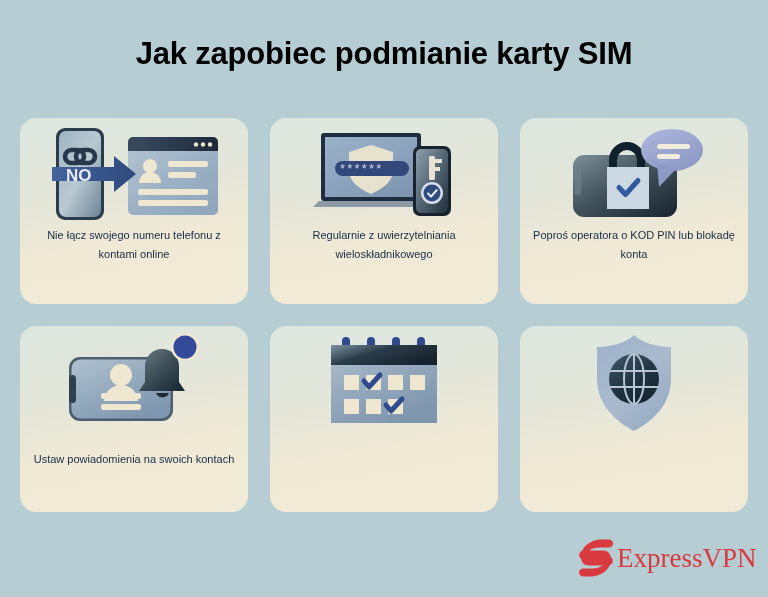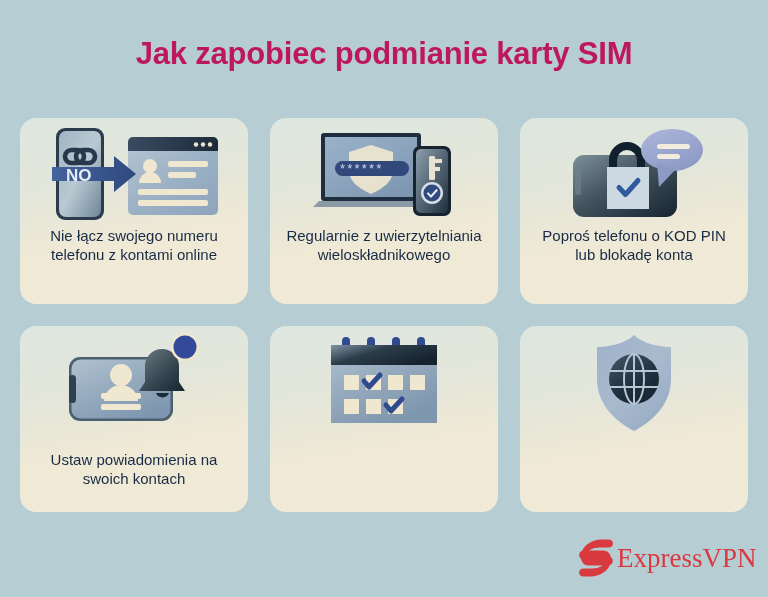--- a/index.html
+++ b/index.html
@@ -18,21 +18,21 @@
 
   
   .title {
     position: absolute;
     top: 36px;
     left: 0;
     width: 768px;
     text-align: center;
     font-size: 31px;
     font-weight: bold;
-    color: #be185d;
+    color: #000000;
     letter-spacing: -0.2px;
   }
 
   
   .grid {
     position: absolute;
     top: 118px;
     left: 20px;
     width: 728px;
     display: grid;
@@ -55,21 +55,21 @@
   .card-art {
     height: 108px;
     width: 100%;
     display: flex;
     align-items: center;
     justify-content: center;
     padding-top: 6px;
   }
 
   .card-label {
-    font-size: 15px;
+    font-size: 11px;
     line-height: 19px;
     color: #182b45;
     text-align: center;
     padding: 0 12px;
     font-weight: 500;
   }
 
   .card.r2 .card-label { margin-top: 16px; }
 
   
@@ -211,21 +211,21 @@
 
         <rect x="48" y="44" width="42" height="42" fill="#ccd9e2"></rect>
         <path d="M60 64.5 l6.5 7 l12.5 -14" stroke="#2f5aa0" stroke-width="5" fill="none" stroke-linecap="round" stroke-linejoin="round"></path>
 
         <ellipse cx="113" cy="27" rx="31" ry="21" fill="url(#c3bub)"></ellipse>
         <path d="M98 40 l2 24 l17 -18z" fill="#8d9ac5"></path>
         <rect x="98" y="21" width="33" height="5" rx="2.5" fill="#f1ecdc"></rect>
         <rect x="98" y="31" width="23" height="5" rx="2.5" fill="#f1ecdc"></rect>
       </svg>
     </div>
-    <div class="card-label">Poproś telefonu o KOD PIN lub blokadę konta</div>
+    <div class="card-label">Poproś operatora o KOD PIN lub blokadę konta</div>
   </div>
 
   <div class="card r2">
     <div class="card-art">
       <svg width="150" height="104" viewBox="0 0 150 104">
         <defs>
           <linearGradient id="c4card" x1="0" y1="0" x2="0.7" y2="1">
             <stop offset="0" stop-color="#b0c2cf"></stop>
               <stop offset="0.55" stop-color="#93a9bd"></stop>
               <stop offset="1" stop-color="#7e96af"></stop>

